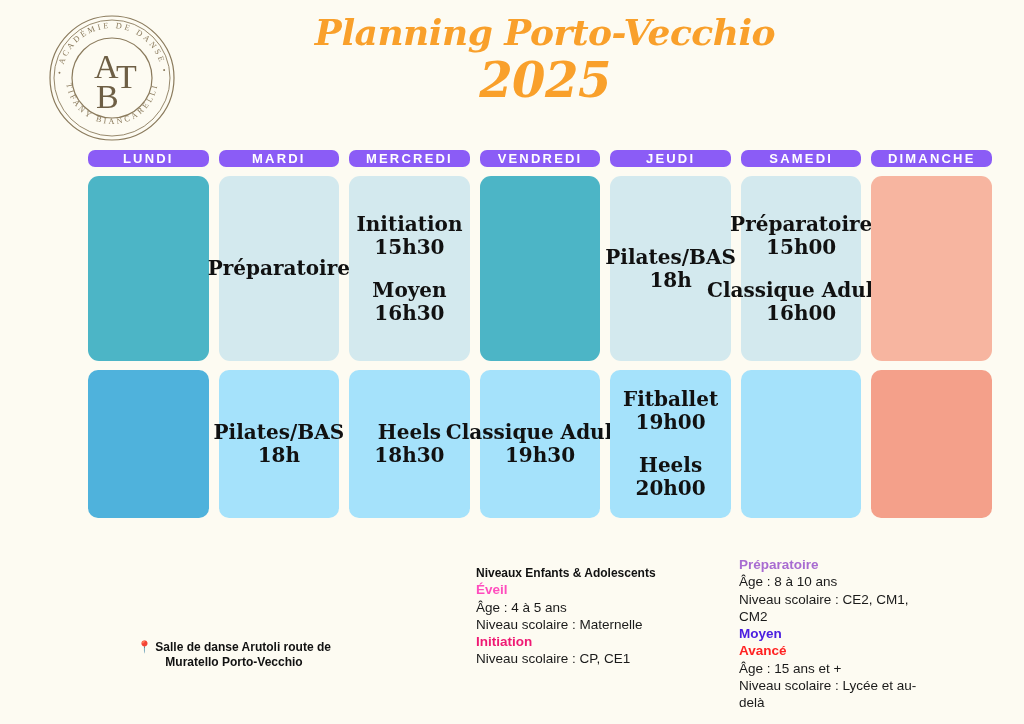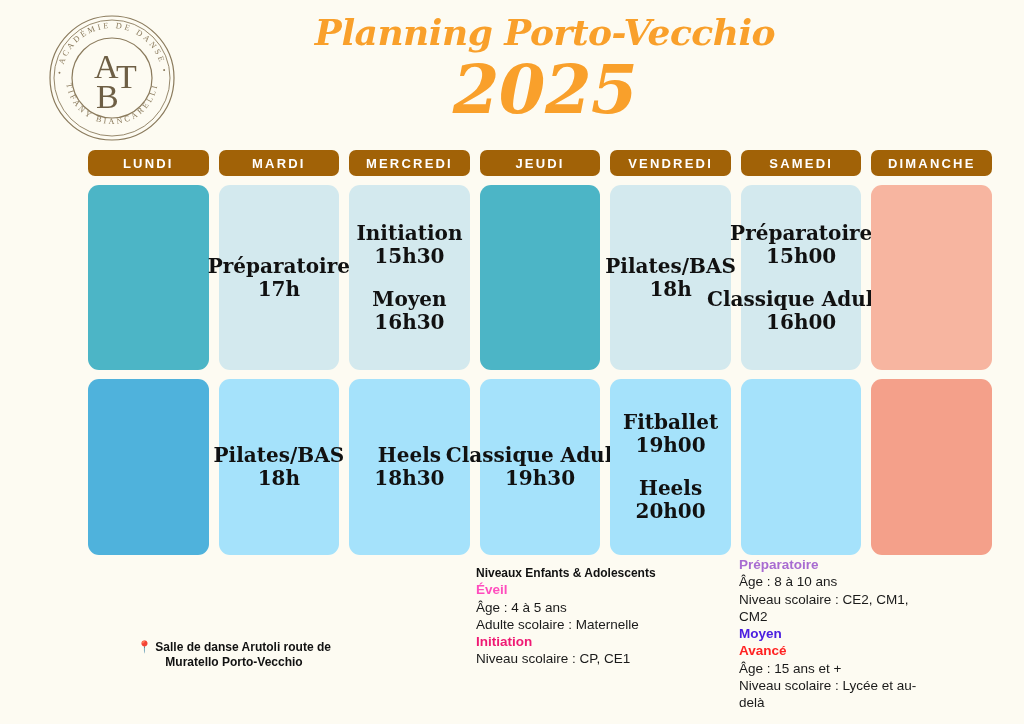--- a/index.html
+++ b/index.html
@@ -35,40 +35,40 @@
   }
   .title-line {
     font-family: "DejaVu Serif", serif;
     font-weight: bold;
     font-style: italic;
     color: #F9A02B;
     letter-spacing: -0.5px;
     line-height: 1.0;
   }
   .title-line-1 { font-size: 36px; }
-  .title-line-2 { font-size: 67px; margin-top: 6px; }
+  .title-line-2 { font-size: 48px; margin-top: 6px; }
 
   
   .grid {
     position: absolute;
     left: 88px;
     top: 150px;
     width: 904px;
   }
   .row {
     display: flex;
     gap: 10px;
   }
   .row + .row { margin-top: 9px; }
   .col { flex: 1 1 0; min-width: 0; }
 
   .day-head {
-    height: 26px;
+    height: 17px;
     border-radius: 7px;
-    background: #a16207;
+    background: #8b5cf6;
     color: #FFFFFF;
     display: flex;
     align-items: center;
     justify-content: center;
     font-size: 13px;
     font-weight: bold;
     letter-spacing: 2.2px;
   }
 
   .cell {
@@ -80,21 +80,21 @@
     text-align: center;
     padding: 6px 4px;
     box-sizing: border-box;
     font-family: "DejaVu Serif", serif;
     font-weight: bold;
     color: #111111;
     font-size: 20px;
     line-height: 1.15;
   }
   .row-1 .cell { height: 185px; }
-  .row-2 .cell { height: 176px; }
+  .row-2 .cell { height: 148px; border-radius: 10px; }
 
   .blk + .blk { margin-top: 20px; }
   .blk div { white-space: nowrap; }
 
   
   .c-teal      { background: #4CB5C6; }
   .c-blue      { background: #4FB2DC; }
   .c-pale      { background: #D3E9EE; }
   .c-sky       { background: #A5E2FB; }
   .c-salmon    { background: #F7B5A0; }
@@ -176,41 +176,40 @@
       <div class="col">
         <div class="day-head">LUNDI</div>
       </div>
       <div class="col">
         <div class="day-head">MARDI</div>
       </div>
       <div class="col">
         <div class="day-head">MERCREDI</div>
       </div>
       <div class="col">
+        <div class="day-head">VENDREDI</div>
+      </div>
+      <div class="col">
         <div class="day-head">JEUDI</div>
       </div>
       <div class="col">
-        <div class="day-head">VENDREDI</div>
-      </div>
-      <div class="col">
         <div class="day-head">SAMEDI</div>
       </div>
       <div class="col">
         <div class="day-head">DIMANCHE</div>
       </div>
     </div>
   <div class="row row-1" id="row-1">
       <div class="col">
         <div class="cell c-teal"></div>
       </div>
       <div class="col">
         <div class="cell c-pale">
           <div class="blk">
             <div>Préparatoire</div>
-            <div>17h</div>
           </div>
         </div>
       </div>
       <div class="col">
         <div class="cell c-pale">
           <div class="blk">
             <div>Initiation</div>
             <div>15h30</div>
           </div>
           <div class="blk">
@@ -293,21 +292,21 @@
         <div class="cell c-salmon-d"></div>
       </div>
     </div>
 </div>
 
 <div class="legend legend-left">
   <h4>Niveaux Enfants &amp; Adolescents</h4>
   <div id="legend-left-items">
       <div class="lv lv-eveil">Éveil</div>
       <span class="ltxt">Âge : 4 à 5 ans</span>
-      <span class="ltxt">Adulte scolaire : Maternelle</span>
+      <span class="ltxt">Niveau scolaire : Maternelle</span>
       <div class="lv lv-initiation">Initiation</div>
       <span class="ltxt">Niveau scolaire : CP, CE1</span>
     </div>
 </div>
 
 <div class="legend legend-right">
   <div id="legend-right-items">
       <div class="lv lv-preparatoire">Préparatoire</div>
       <span class="ltxt">Âge : 8 à 10 ans</span>
       <span class="ltxt">Niveau scolaire : CE2, CM1, CM2</span>

